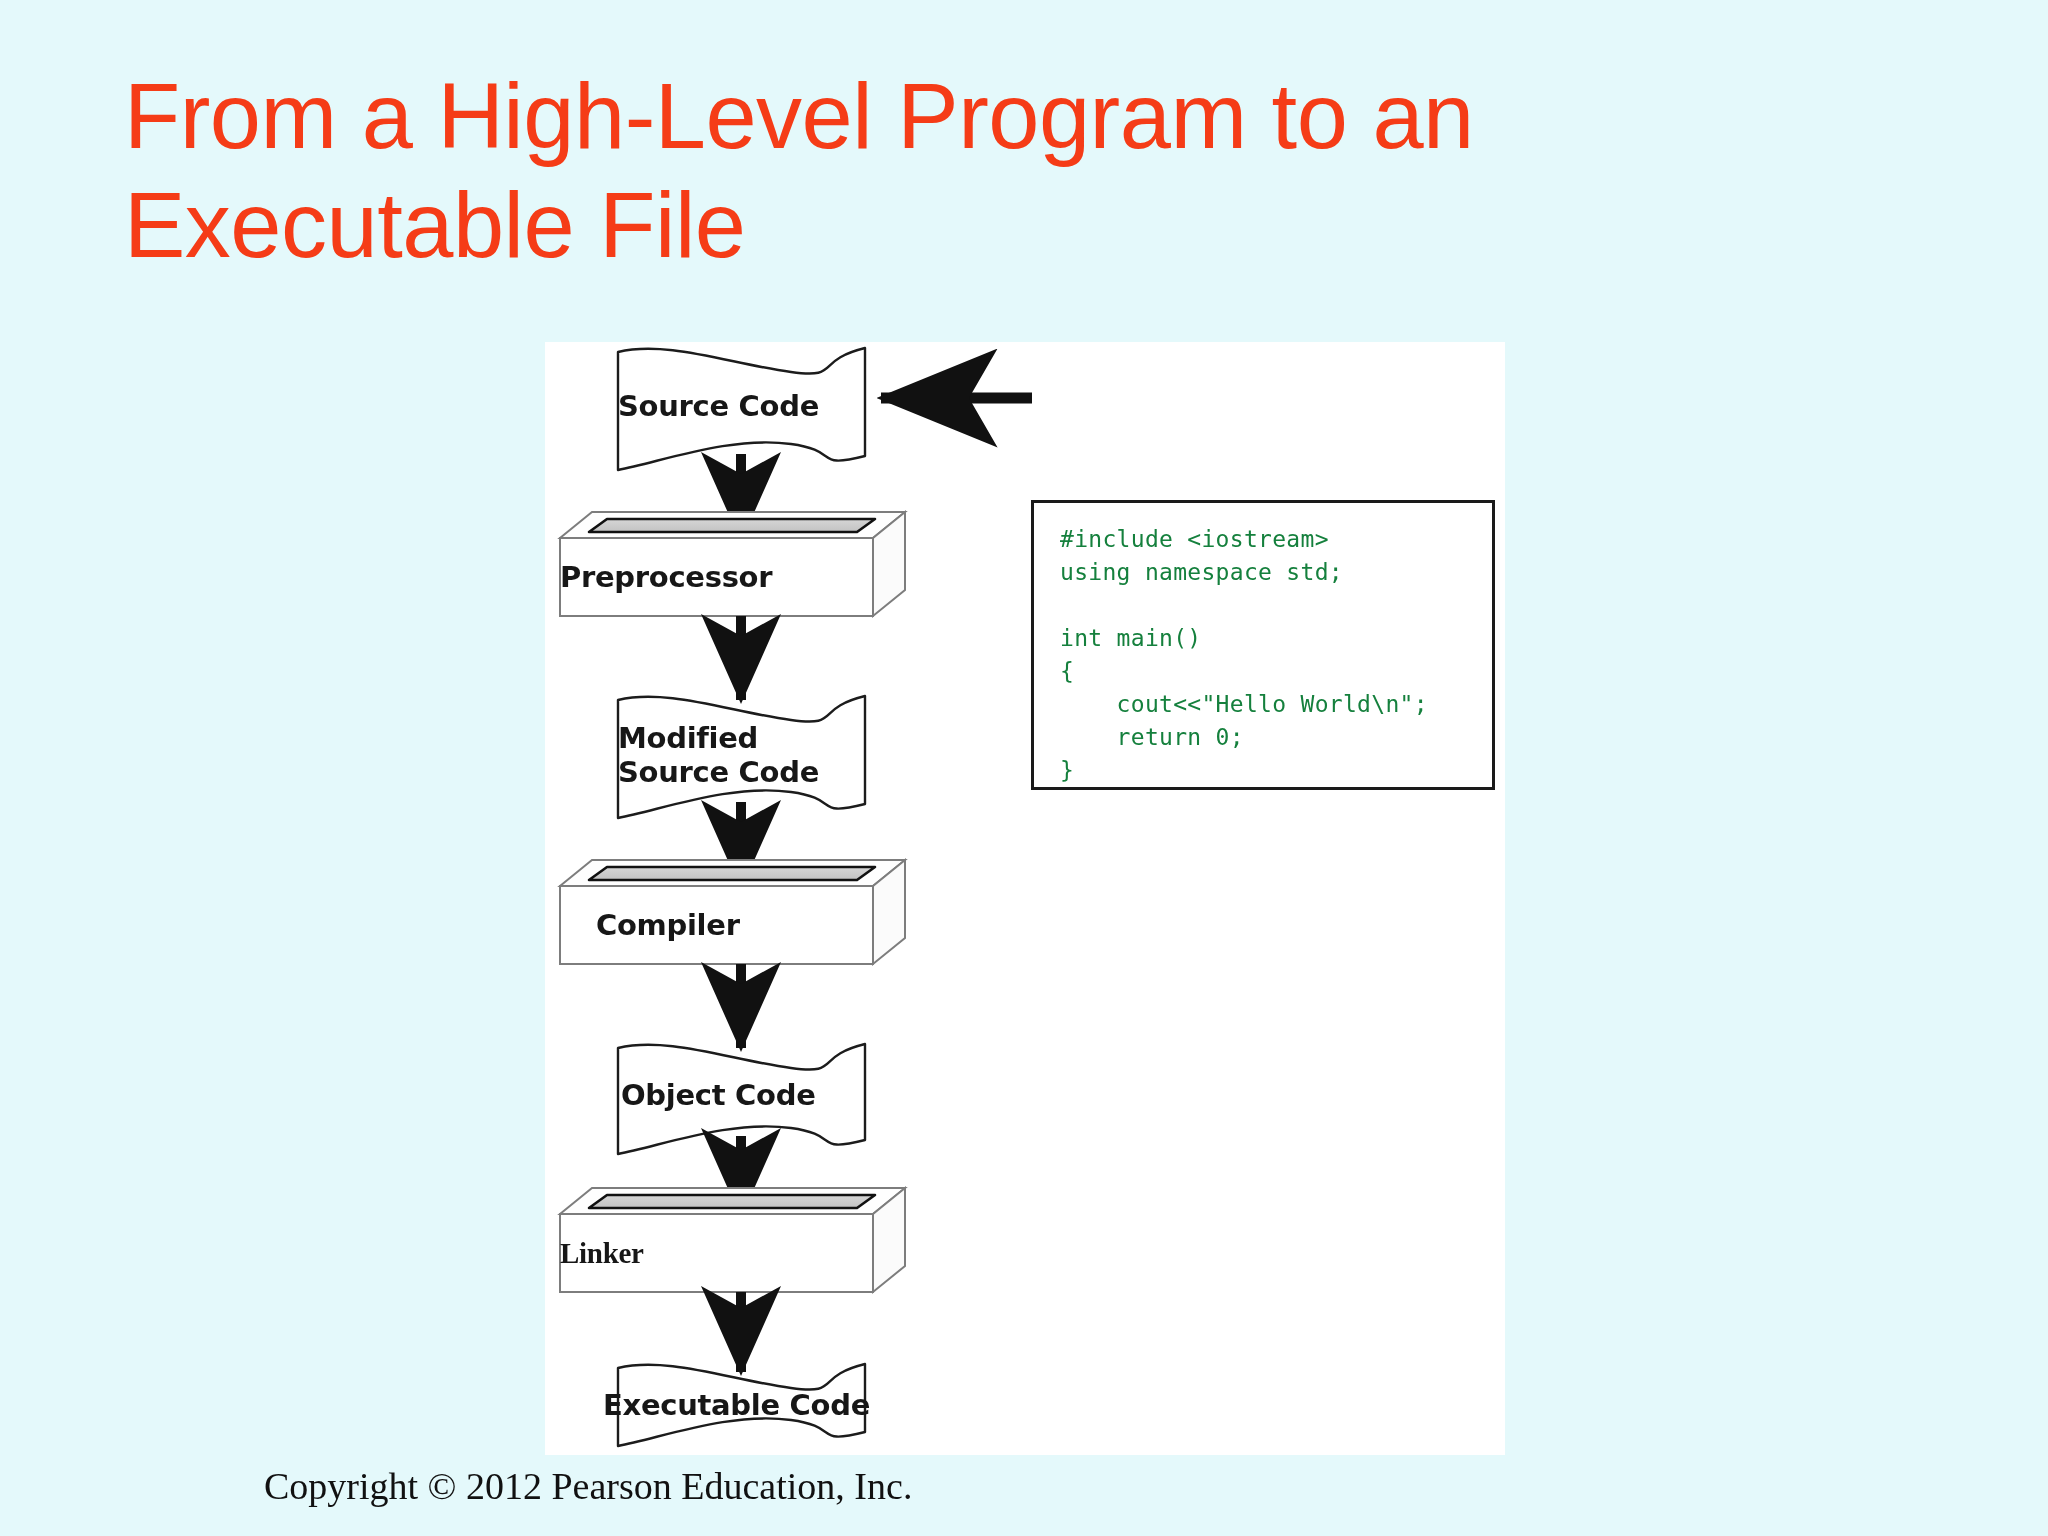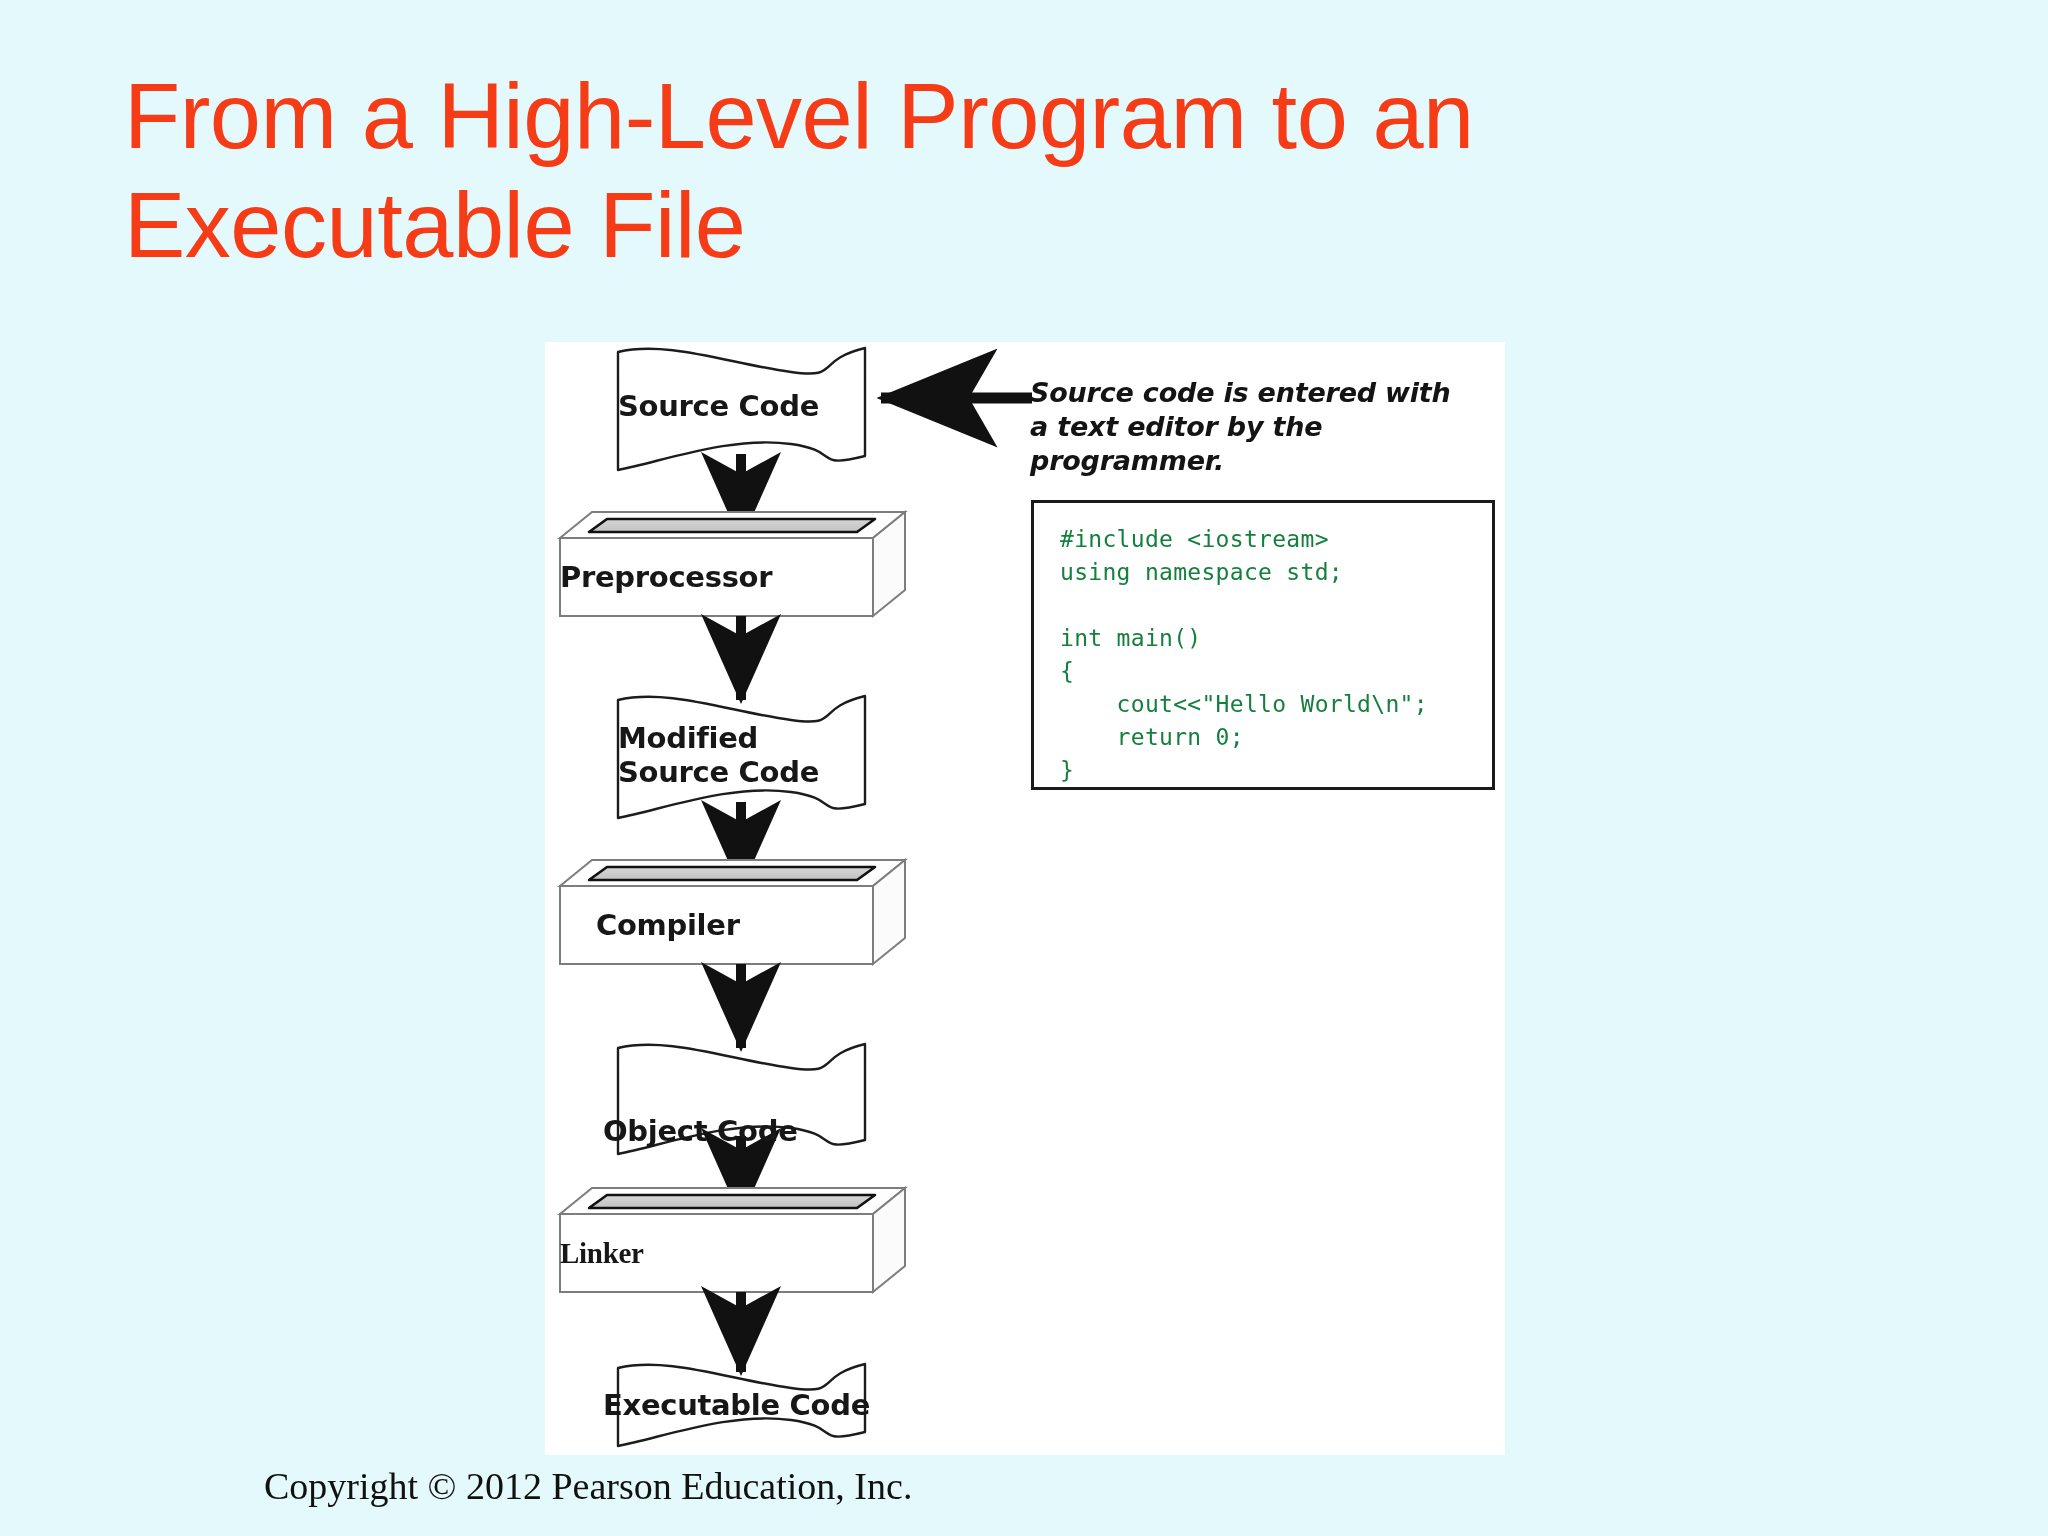--- a/index.html
+++ b/index.html
@@ -213,27 +213,26 @@
 
   <div class="node-label" style="left:73px; top:47px; width:247px;">Source Code</div>
 
   <div class="node-label" style="left:15px; top:218px; width:313px;">Preprocessor</div>
 
   <div class="node-label" style="left:73px; top:379px; width:244px; white-space:pre-line;">Modified
 Source Code</div>
 
   <div class="node-label" style="left:15px; top:566px; width:365px;margin-left:36px;">Compiler</div>
 
-  <div class="node-label" style="left:58px; top:736px; width:247px;margin-top:36px;">Object Code</div>
+  <div class="node-label" style="left:76px; top:736px; width:247px;">Object Code</div>
 
   <div class="node-label" style="left:15px; top:894px; width:313px;font-family:Liberation Serif, serif;">Linker</div>
 
   <div class="node-label" style="left:58px; top:1046px; width:278px;">Executable Code</div>
 
-  <p id="callout-text">Source code is entered with a text editor by the programmer.</p>
 
   <div id="code-box">
     <pre id="code-text">#include &lt;iostream&gt;
 using namespace std;
 
 int main()
 {
     cout&lt;&lt;"Hello World\n";
     return 0;
 }</pre>

